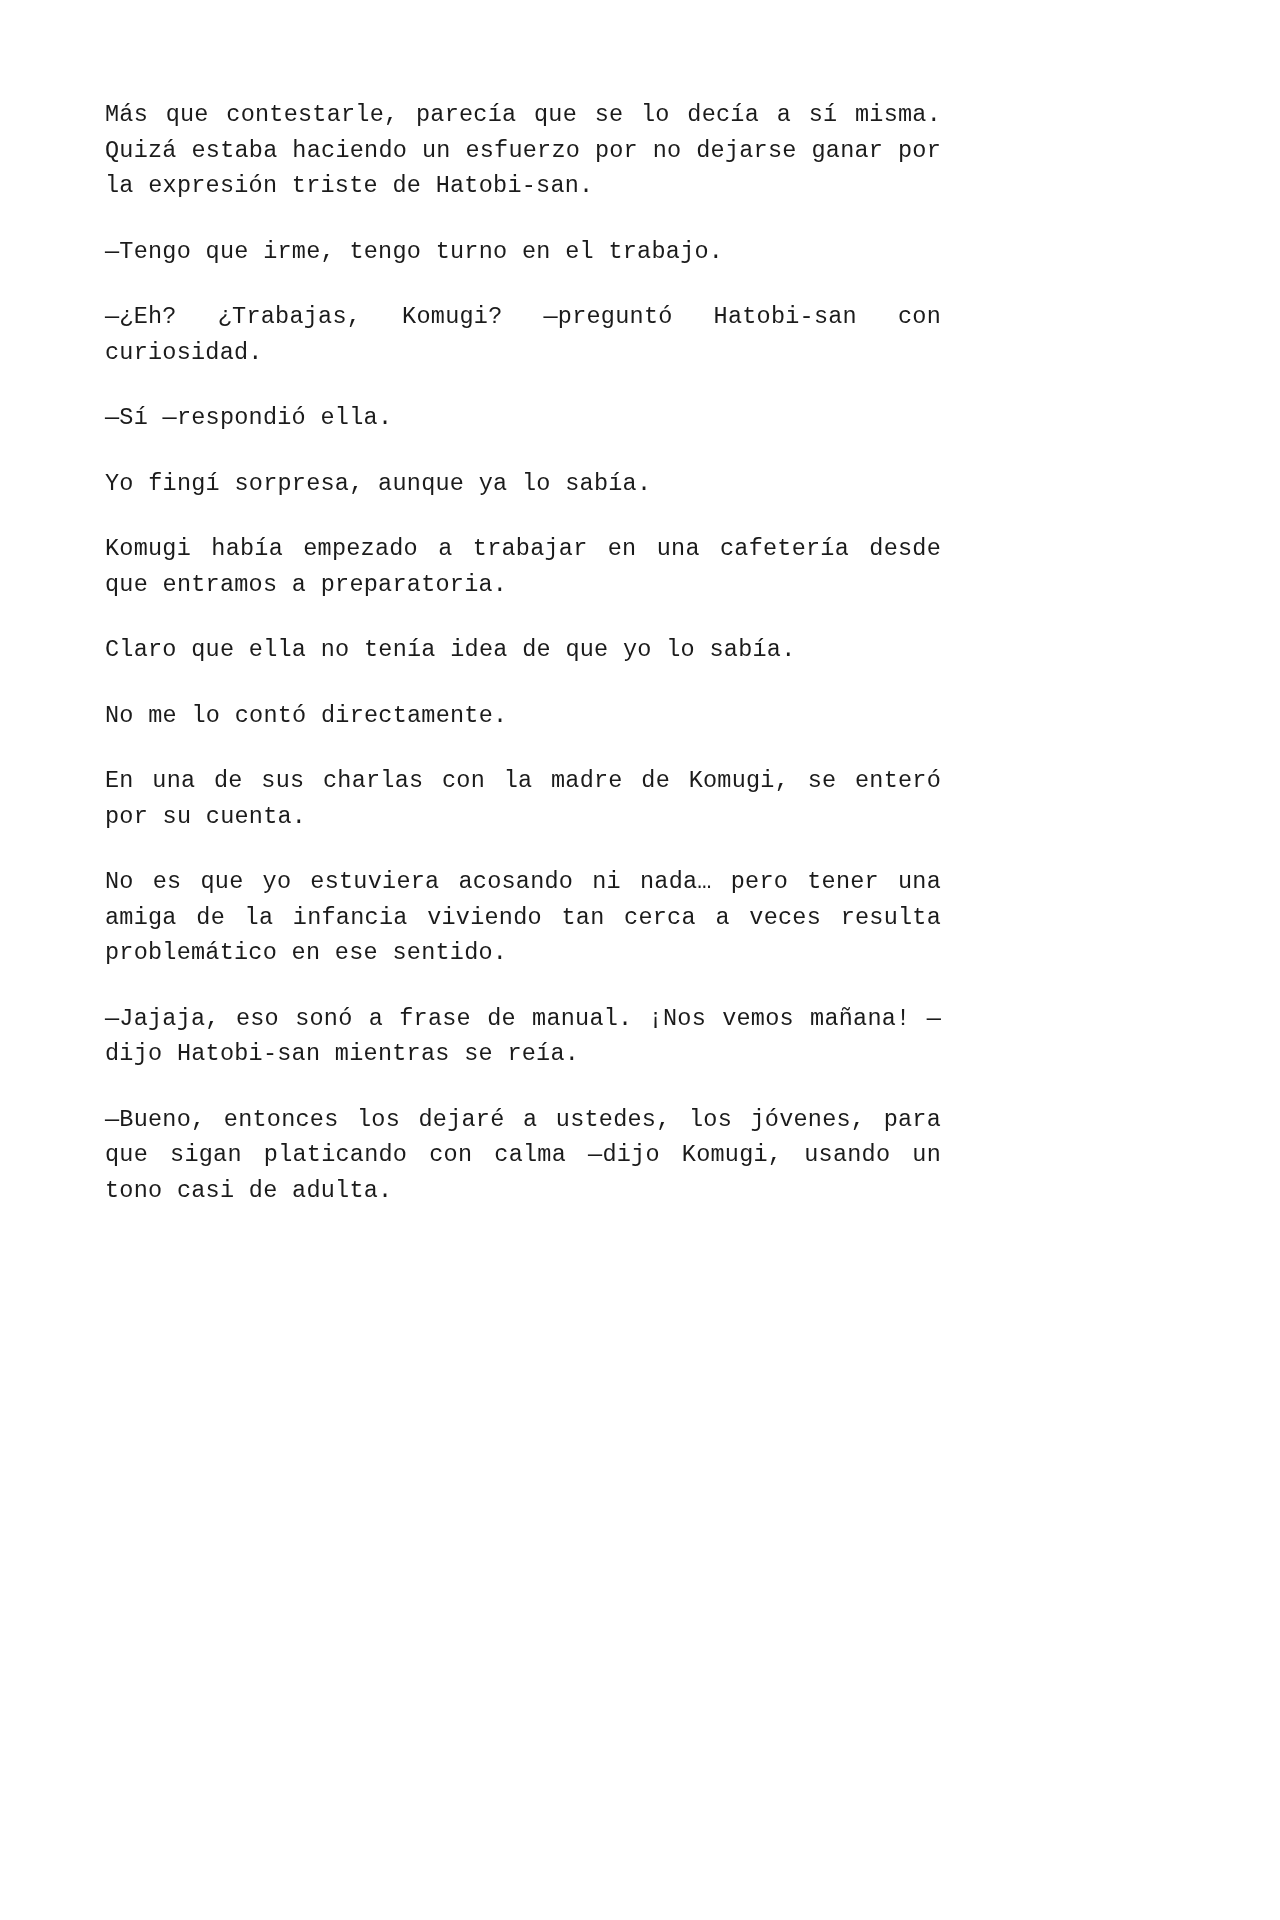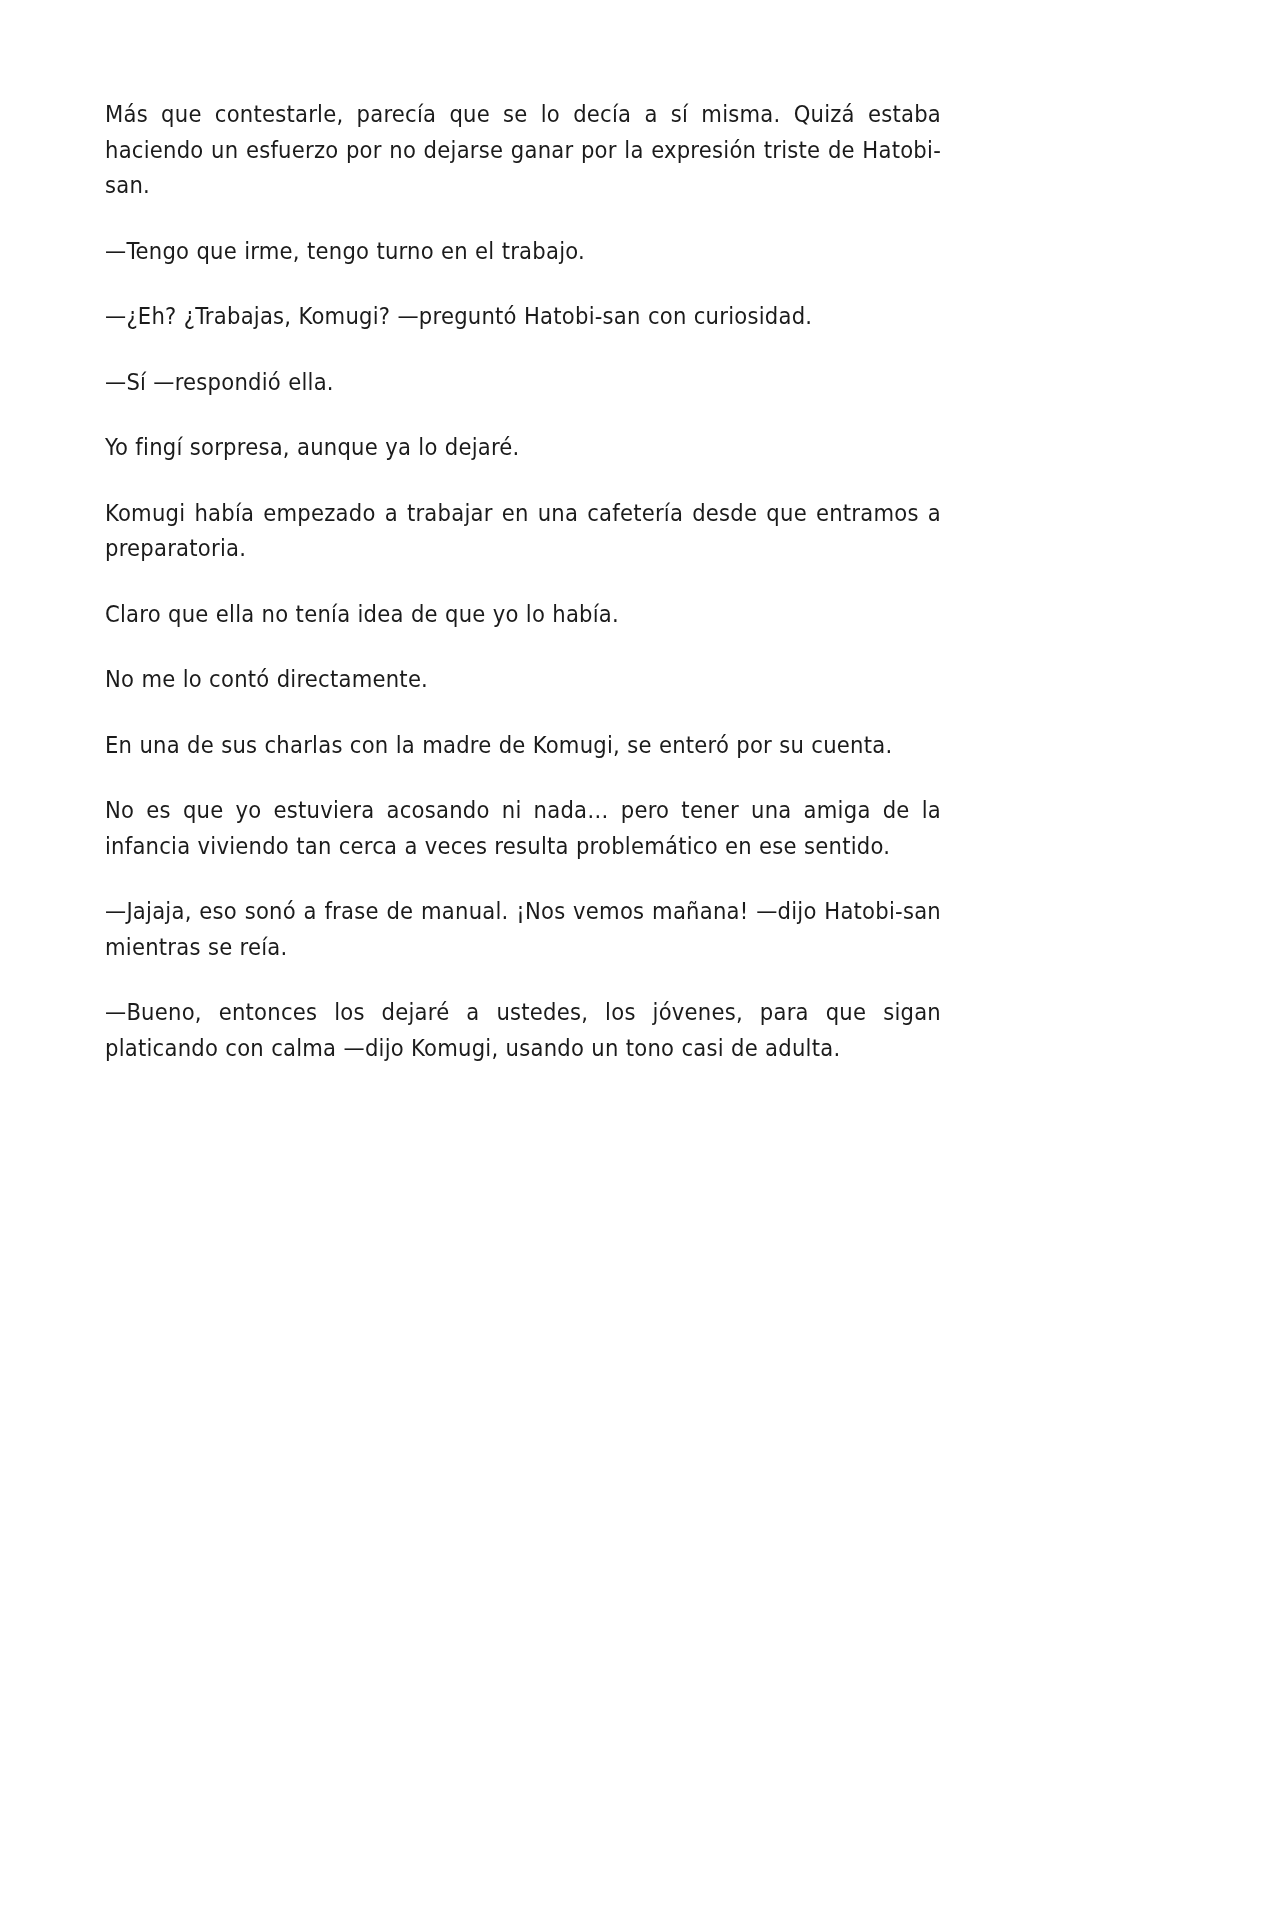--- a/index.html
+++ b/index.html
@@ -15,20 +15,21 @@
     color: #1a1a1a;
     -webkit-font-smoothing: antialiased;
   }
   .page {
     box-sizing: border-box;
     width: 1280px;
     height: 1920px;
     background: #ffffff;
     padding: 97px 0 0 0;
     position: relative;
+    font-family: Liberation Mono, monospace;
   }
   .text-column {
     width: 836px;
     margin-left: 105px;
   }
   p.para {
     margin: 0 0 30px 0;
     font-size: 23.5px;
     line-height: 35.5px;
     text-align: justify;
@@ -45,22 +46,22 @@
 </style>
 </head>
 <body>
 
 <div class="page">
   <div class="text-column">
     <p class="para">Más que contestarle, parecía que se lo decía a sí misma. Quizá estaba haciendo un esfuerzo por no dejarse ganar por la expresión triste de Hatobi-san.</p>
     <p class="para">—Tengo que irme, tengo turno en el trabajo.</p>
     <p class="para">—¿Eh? ¿Trabajas, Komugi? —preguntó Hatobi-san con curiosidad.</p>
     <p class="para">—Sí —respondió ella.</p>
-    <p class="para">Yo fingí sorpresa, aunque ya lo dejaré.</p>
+    <p class="para">Yo fingí sorpresa, aunque ya lo sabía.</p>
     <p class="para">Komugi había empezado a trabajar en una cafetería desde que entramos a preparatoria.</p>
-    <p class="para">Claro que ella no tenía idea de que yo lo había.</p>
+    <p class="para">Claro que ella no tenía idea de que yo lo sabía.</p>
     <p class="para">No me lo contó directamente.</p>
     <p class="para">En una de sus charlas con la madre de Komugi, se enteró por su cuenta.</p>
     <p class="para">No es que yo estuviera acosando ni nada… pero tener una amiga de la infancia viviendo tan cerca a veces resulta problemático en ese sentido.</p>
     <p class="para">—Jajaja, eso sonó a frase de manual. ¡Nos vemos mañana! —dijo Hatobi-san mientras se reía.</p>
     <p class="para">—Bueno, entonces los dejaré a ustedes, los jóvenes, para que sigan platicando con calma —dijo Komugi, usando un tono casi de adulta.</p>
   </div>
 </div>
 
 </body></html>

